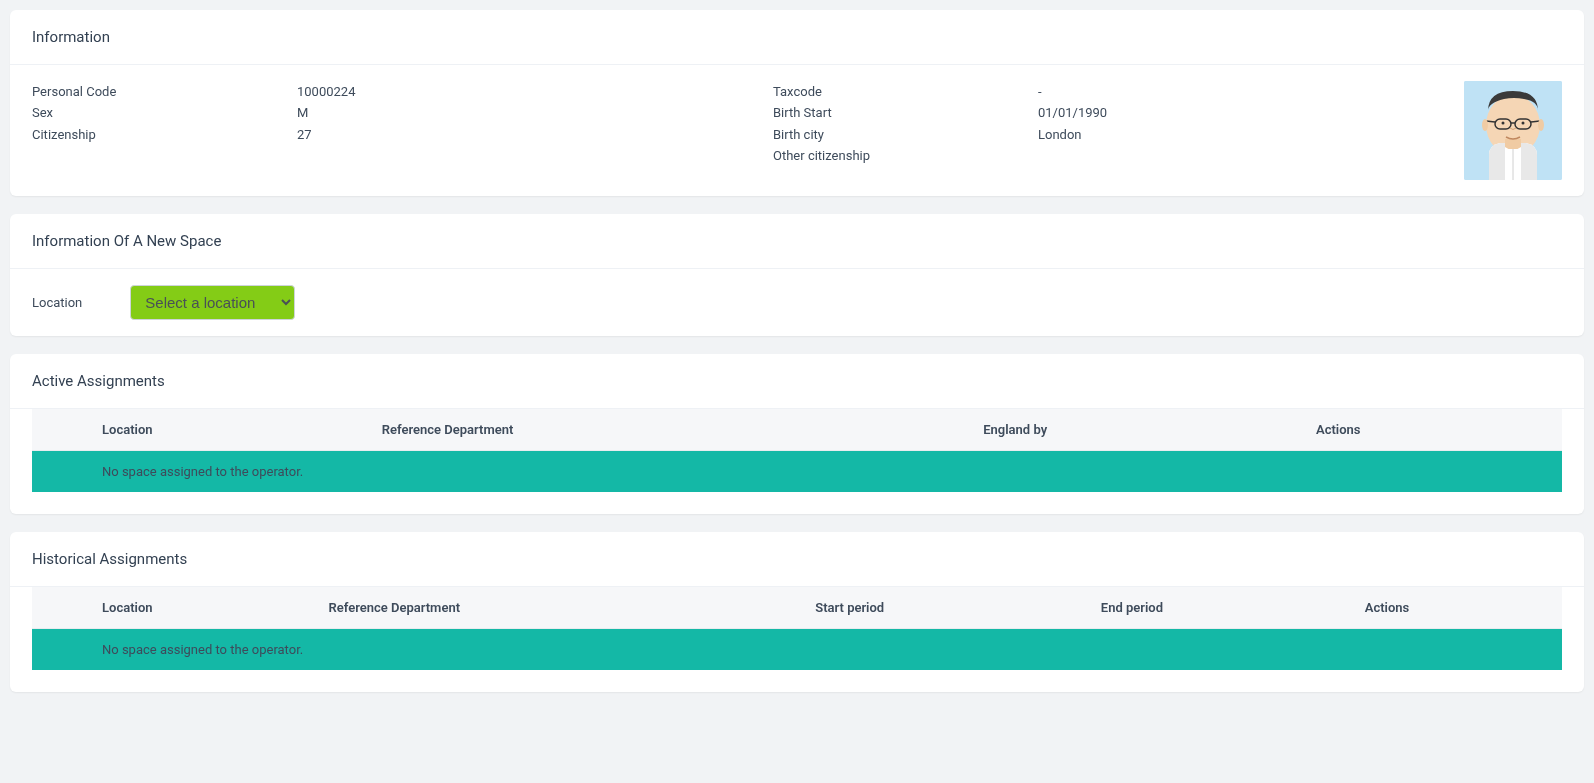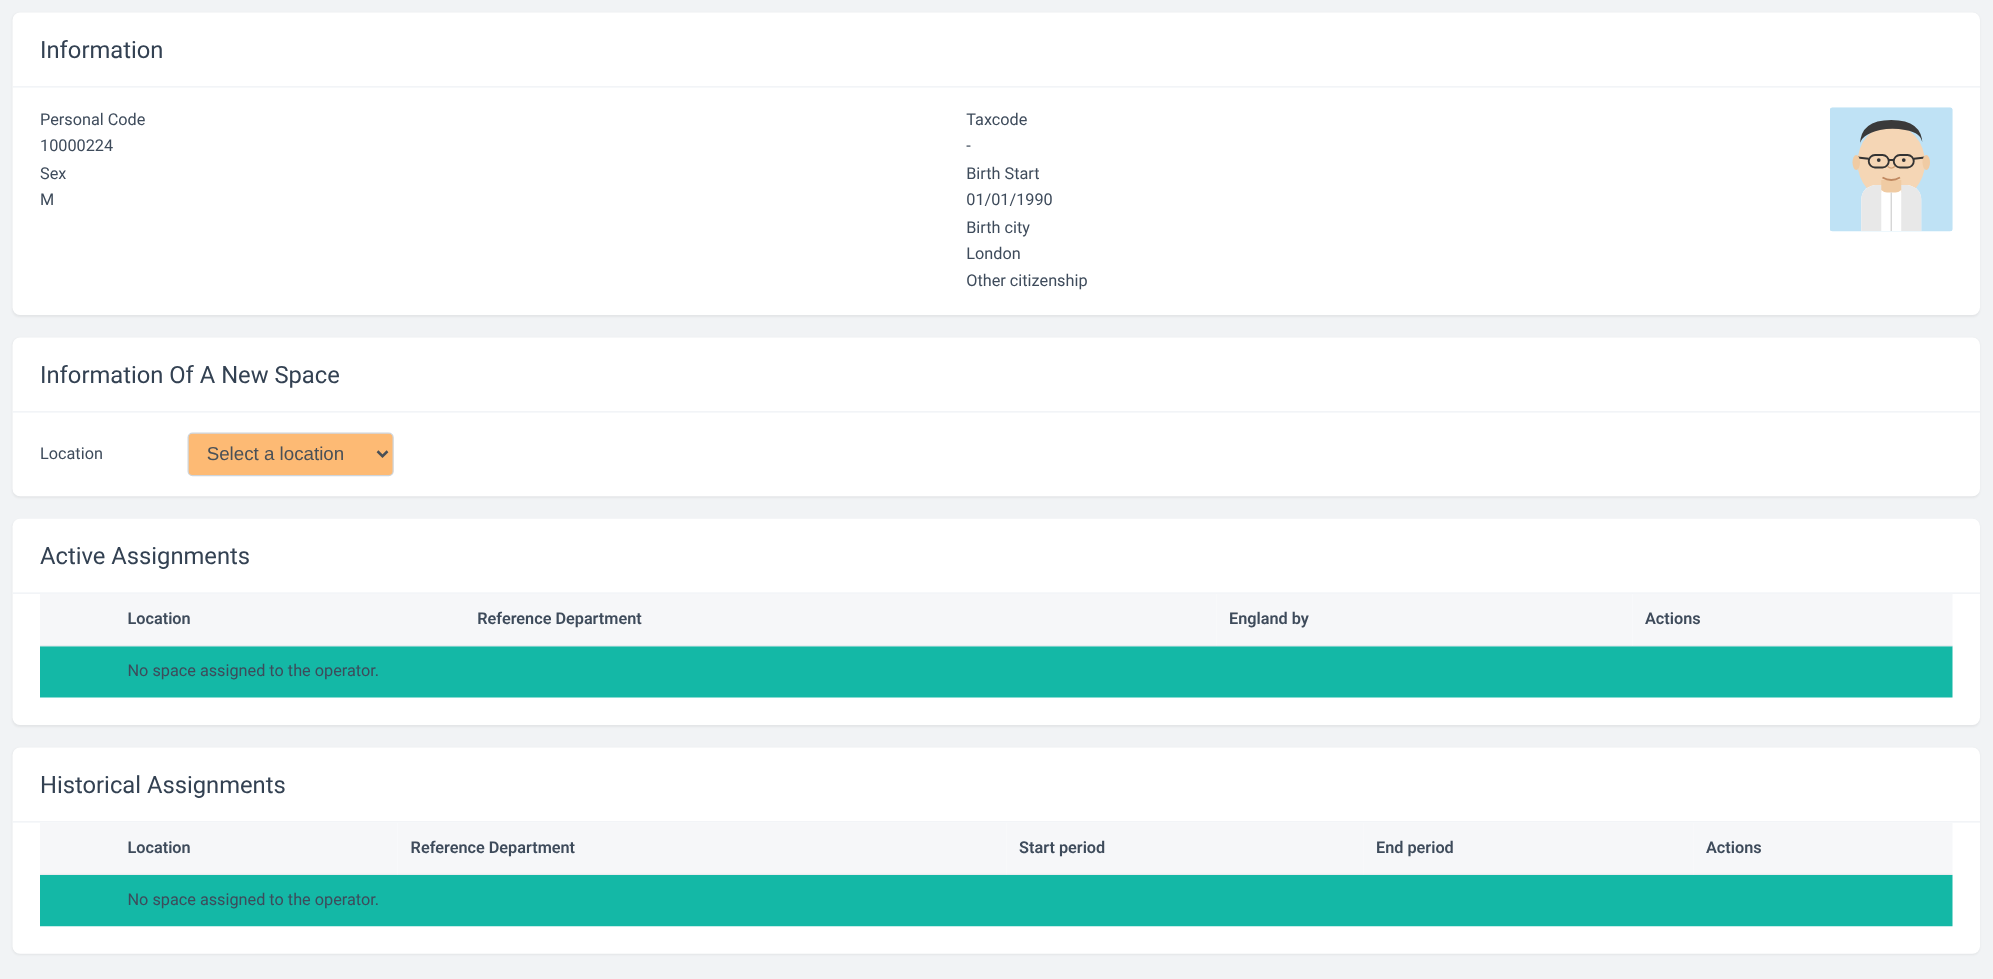--- a/index.html
+++ b/index.html
@@ -16,21 +16,21 @@
     }
     .card {
       background: #fff;
       border-radius: 6px;
       box-shadow: 0 1px 2px rgba(0,0,0,0.06);
       margin-bottom: 18px;
       overflow: hidden;
     }
     .card-header {
       padding: 18px 22px;
-      font-size: 19px;
+      font-size: 15px;
       font-weight: 400;
       color: #334152;
       border-bottom: 1px solid #eef1f5;
     }
     .card-body {
       padding: 16px 22px;
     }
     
     .info-wrap {
       display: flex;
@@ -44,21 +44,20 @@
     }
     .info-col {
       display: flex;
       flex-direction: column;
     }
     .info-row {
       display: flex;
       font-size: 13px;
       color: #3e4b5b;
       line-height: 1.65;
-      flex-direction: column;
     }
     .info-label {
       width: 265px;
       flex-shrink: 0;
     }
     .info-value {
       flex: 1;
     }
     .avatar-box {
       width: 98px;
@@ -83,25 +82,24 @@
     }
     .assign-label {
       font-size: 13px;
       color: #3e4b5b;
     }
     .select-ctrl {
       padding: 7px 10px;
       font-size: 15px;
       border: 1px solid #ced4da;
       border-radius: 4px;
-      background: #fdba74;
+      background: #84cc16;
       color: #495057;
       min-width: 165px;
       cursor: pointer;
-      margin-left: 20px;
     }
     
     .card-body.table-body {
       padding: 0 22px 22px 22px;
     }
     table {
       width: 100%;
       border-collapse: collapse;
       font-size: 13px;
     }
@@ -131,20 +129,24 @@
     <div class="info-wrap">
       <div class="info-grid">
         <div class="info-col" id="info-col-left">
             <div class="info-row">
               <div class="info-label">Personal Code</div>
               <div class="info-value">10000224</div>
             </div>
             <div class="info-row">
               <div class="info-label">Sex</div>
               <div class="info-value">M</div>
+            </div>
+            <div class="info-row">
+              <div class="info-label">Citizenship</div>
+              <div class="info-value">27</div>
             </div>
           </div>
         <div class="info-col" id="info-col-right">
             <div class="info-row">
               <div class="info-label">Taxcode</div>
               <div class="info-value">-</div>
             </div>
             <div class="info-row">
               <div class="info-label">Birth Start</div>
               <div class="info-value">01/01/1990</div>

